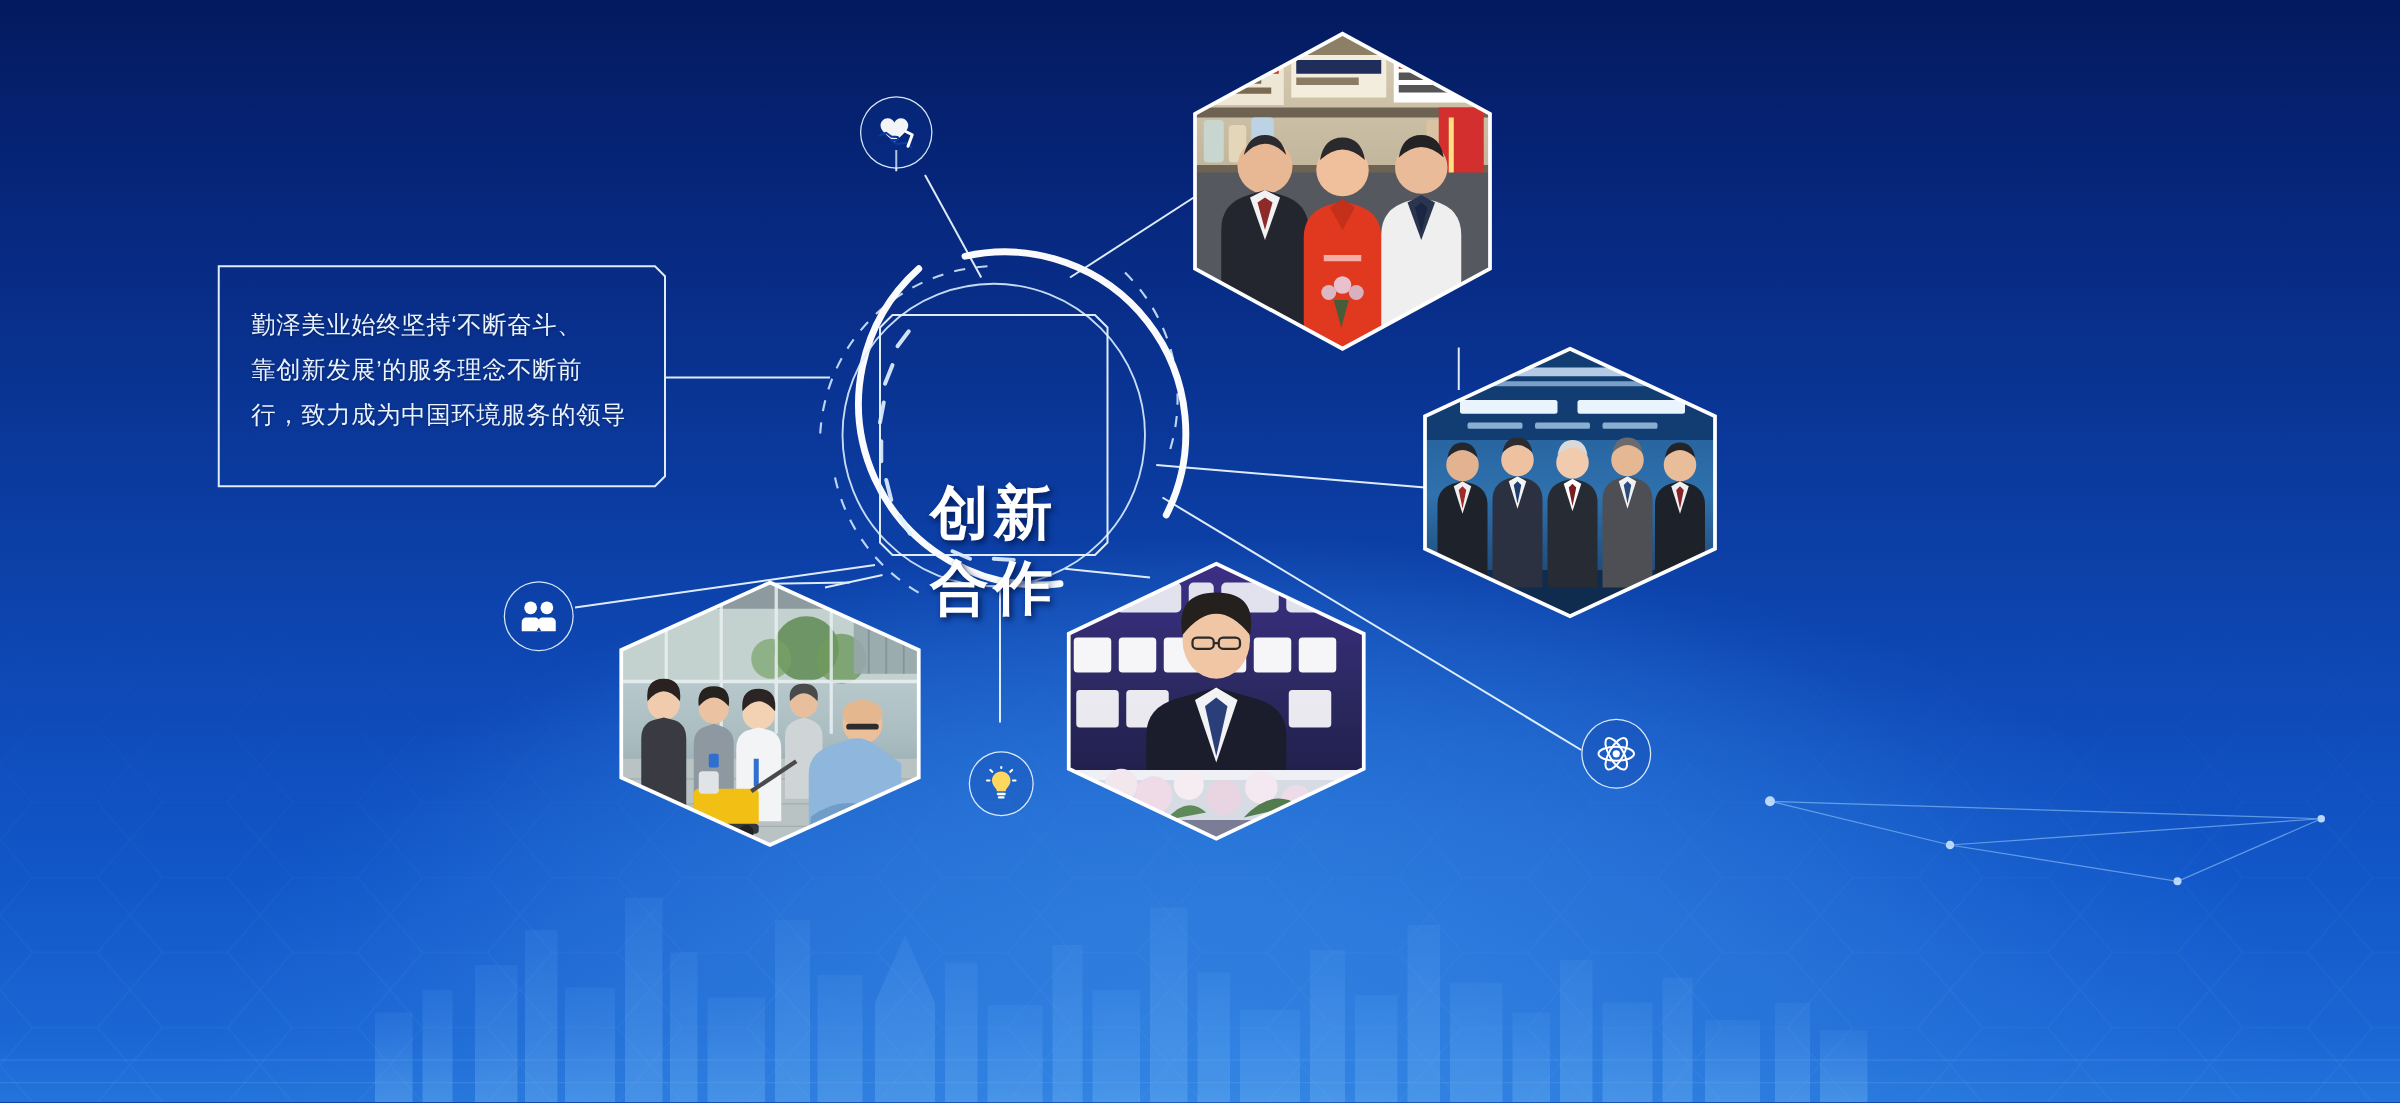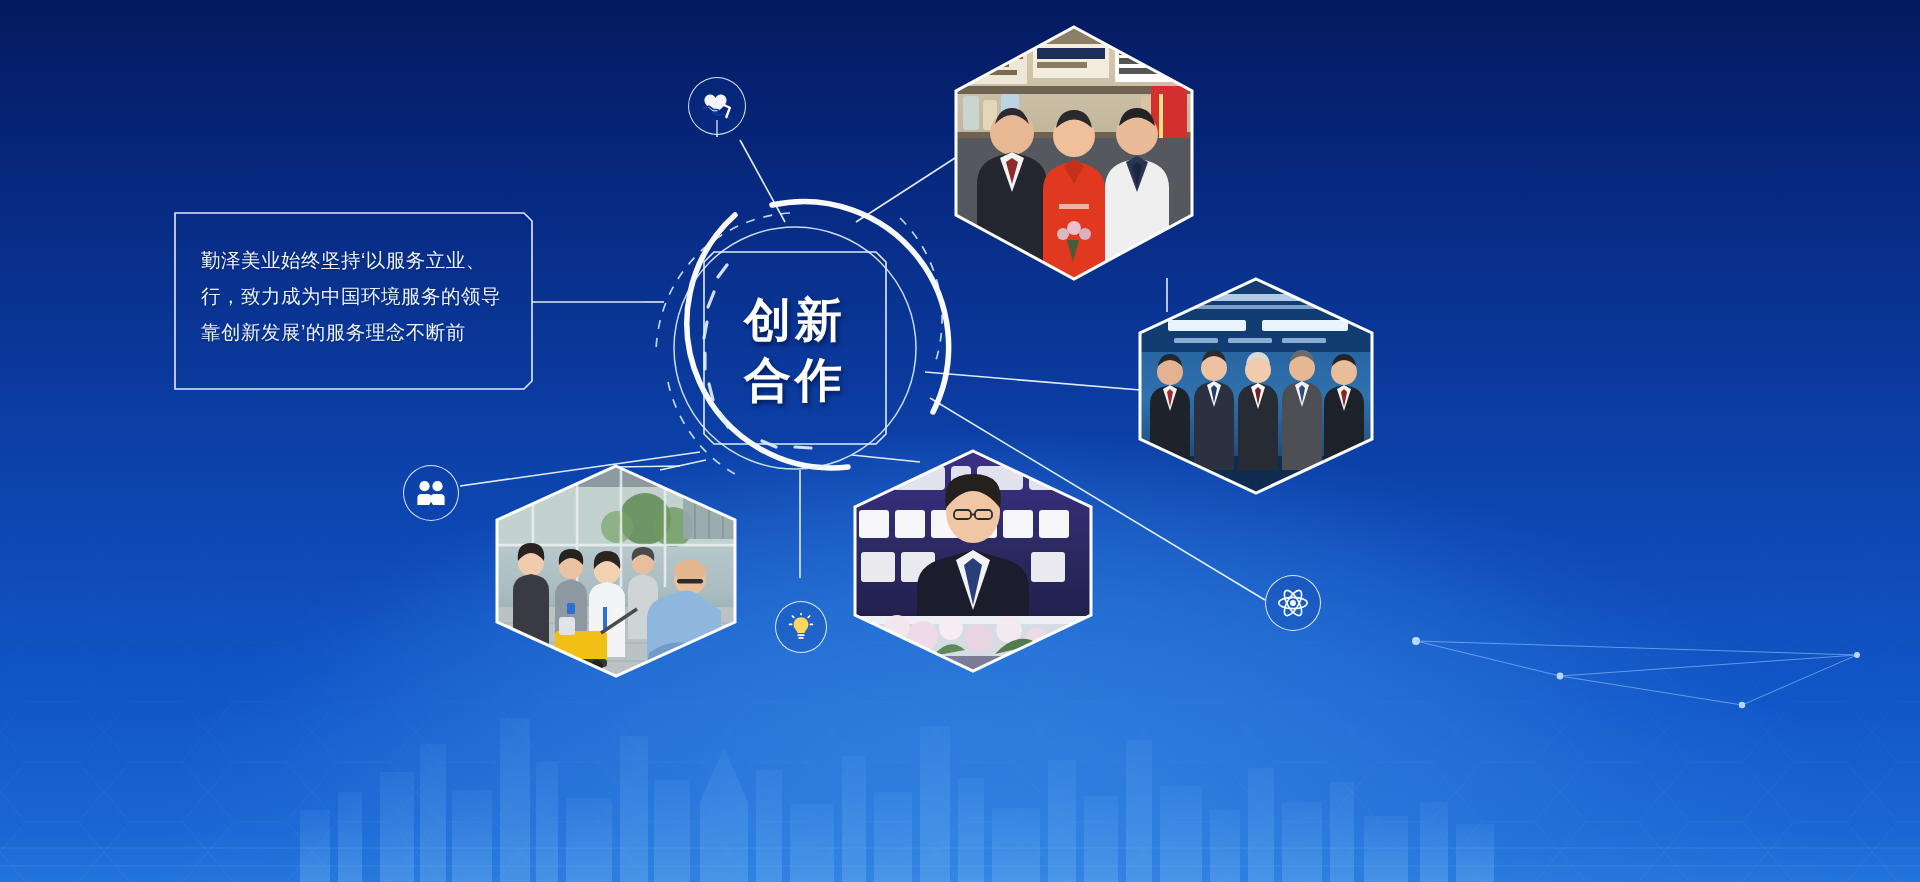--- a/index.html
+++ b/index.html
@@ -48,21 +48,21 @@
     color:#eaf3ff; font-size:19.5px; line-height:36px;
     letter-spacing:.5px; text-align:justify;
     text-shadow:0 1px 2px rgba(0,0,0,.35);
   }
 
   
   .hub { position:absolute; left:645px; top:200px; width:300px; height:300px; }
   .hub-title {
     position:absolute; inset:0;
     display:flex; flex-direction:column;
-    align-items:center; justify-content:center;
+    align-items:center; justify-content:flex-end;
     color:#ffffff; font-size:47px; font-weight:bold;
     line-height:60px; letter-spacing:4px;
     text-shadow:2px 3px 5px rgba(0,20,70,.85);
   }
 
   
   .icon-node {
     position:absolute;
     border:1.6px solid rgba(235,246,255,.92);
     border-radius:50%;
@@ -226,23 +226,23 @@
       <circle cx="1857" cy="655" r="3"></circle>
     </g>
     <g stroke="#9fd0ff" stroke-width="1" fill="none" opacity=".55">
       <path d="M1416 641 L1560 676 L1742 705 L1857 655 Z"></path>
       <path d="M1560 676 L1857 655"></path>
     </g>
   </svg>
 
   <div class="quote-panel">
     <div class="quote-text">
-      <div>勤泽美业始终坚持‘以服务立业、</div>
+      <div>勤泽美业始终坚持‘不断奋斗、</div>
+      <div>靠创新发展’的服务理念不断前</div>
       <div>行，致力成为中国环境服务的领导</div>
-      <div>靠创新发展’的服务理念不断前</div>
     </div>
   </div>
 
   <div class="hub">
     <div class="hub-title">
       <span>创新</span>
       <span>合作</span>
     </div>
   </div>
 

